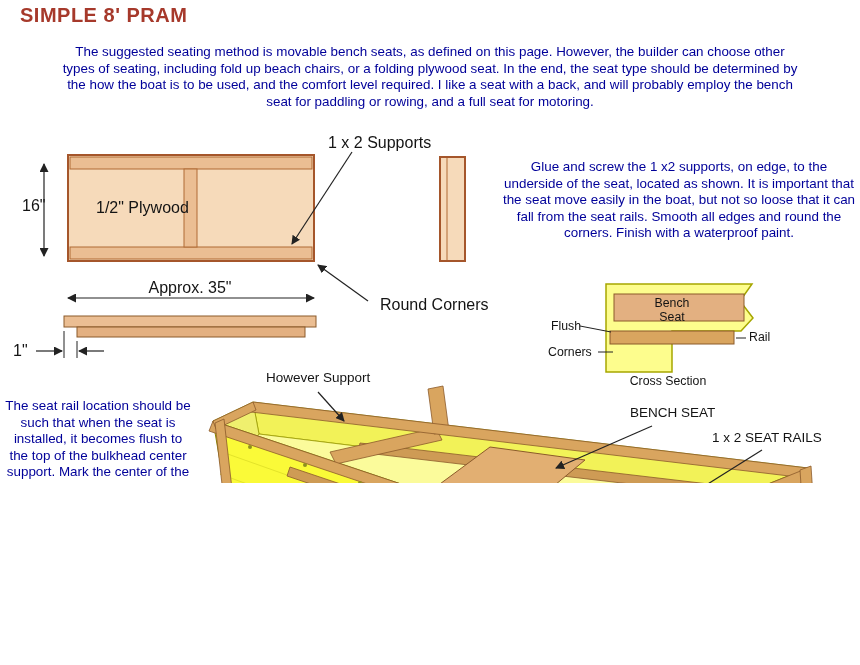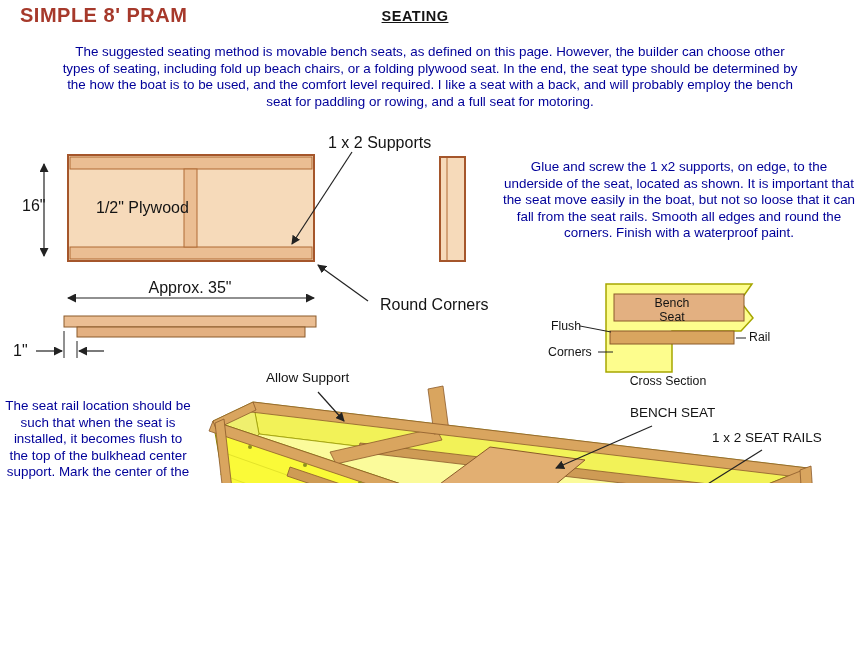--- a/index.html
+++ b/index.html
@@ -112,39 +112,38 @@
         <circle cx="756" cy="519" r="2"></circle>
           <circle cx="792" cy="505" r="2"></circle>
       </g>
       <line x1="318" y1="392" x2="344" y2="421" stroke="#222" stroke-width="1.2" marker-end="url(#ah)"></line>
       <line x1="652" y1="426" x2="556" y2="468" stroke="#222" stroke-width="1.2" marker-end="url(#ah)"></line>
       <line x1="762" y1="450" x2="695" y2="492" stroke="#222" stroke-width="1.2" marker-end="url(#ah)"></line>
     </g>
   </svg>
 
   <div class="abs title">SIMPLE 8' PRAM</div>
-  <div class="abs heading">SEATING</div>
   <div class="abs para intro">The suggested seating method is movable bench seats, as defined on this page. However, the builder can choose other types of seating, including fold up beach chairs, or a folding plywood seat. In the end, the seat type should be determined by the how the boat is to be used,  and the comfort level required. I like a seat with a back, and will probably employ the bench seat for paddling or rowing, and a full seat for motoring.</div>
 
   <div class="abs lbl" style="left:328px;top:134px;">1 x 2 Supports</div>
   <div class="abs lbl" style="left:96px;top:199px;">1/2" Plywood</div>
   <div class="abs lbl" style="left:22px;top:197px;">16"</div>
   <div class="abs lbl center" style="left:115px;top:279px;width:150px;">Approx. 35"</div>
   <div class="abs lbl" style="left:13px;top:342px;">1"</div>
   <div class="abs lbl" style="left:380px;top:296px;">Round Corners</div>
 
   <div class="abs para right-text">Glue and screw the 1 x2 supports, on edge, to the underside of the seat, located as shown. It is important that the seat move easily in the boat, but not so loose that it can fall from the seat rails. Smooth all edges and round the corners. Finish with a waterproof paint.</div>
   <div class="abs para left-text">The seat rail location should be such that when the seat is installed, it becomes flush to the top of the bulkhead center support. Mark the center of the rail location, and drill clearance screw holes, as shown. Glue and screw the rails in position. Allow to cure.</div>
 
   <div class="abs lbl cs center" style="left:646px;top:296px;width:52px;">Bench Seat</div>
   <div class="abs lbl cs" style="left:551px;top:319px;">Flush</div>
   <div class="abs lbl cs" style="left:548px;top:345px;">Corners</div>
   <div class="abs lbl cs" style="left:749px;top:330px;">Rail</div>
   <div class="abs lbl cs center" style="left:608px;top:374px;width:120px;">Cross Section</div>
 
-  <div class="abs lbl boatlbl" style="left:266px;top:370px;">Allow Support</div>
+  <div class="abs lbl boatlbl" style="left:266px;top:370px;">However Support</div>
   <div class="abs lbl boatlbl" style="left:630px;top:405px;">BENCH SEAT</div>
   <div class="abs lbl boatlbl" style="left:712px;top:430px;">1 x 2 SEAT RAILS</div>
 
   <div class="abs footer-link">PortableBoatPlans.com</div>
   <div class="abs page-num">Page 16</div>
 
 </div>
 
 </body></html>

